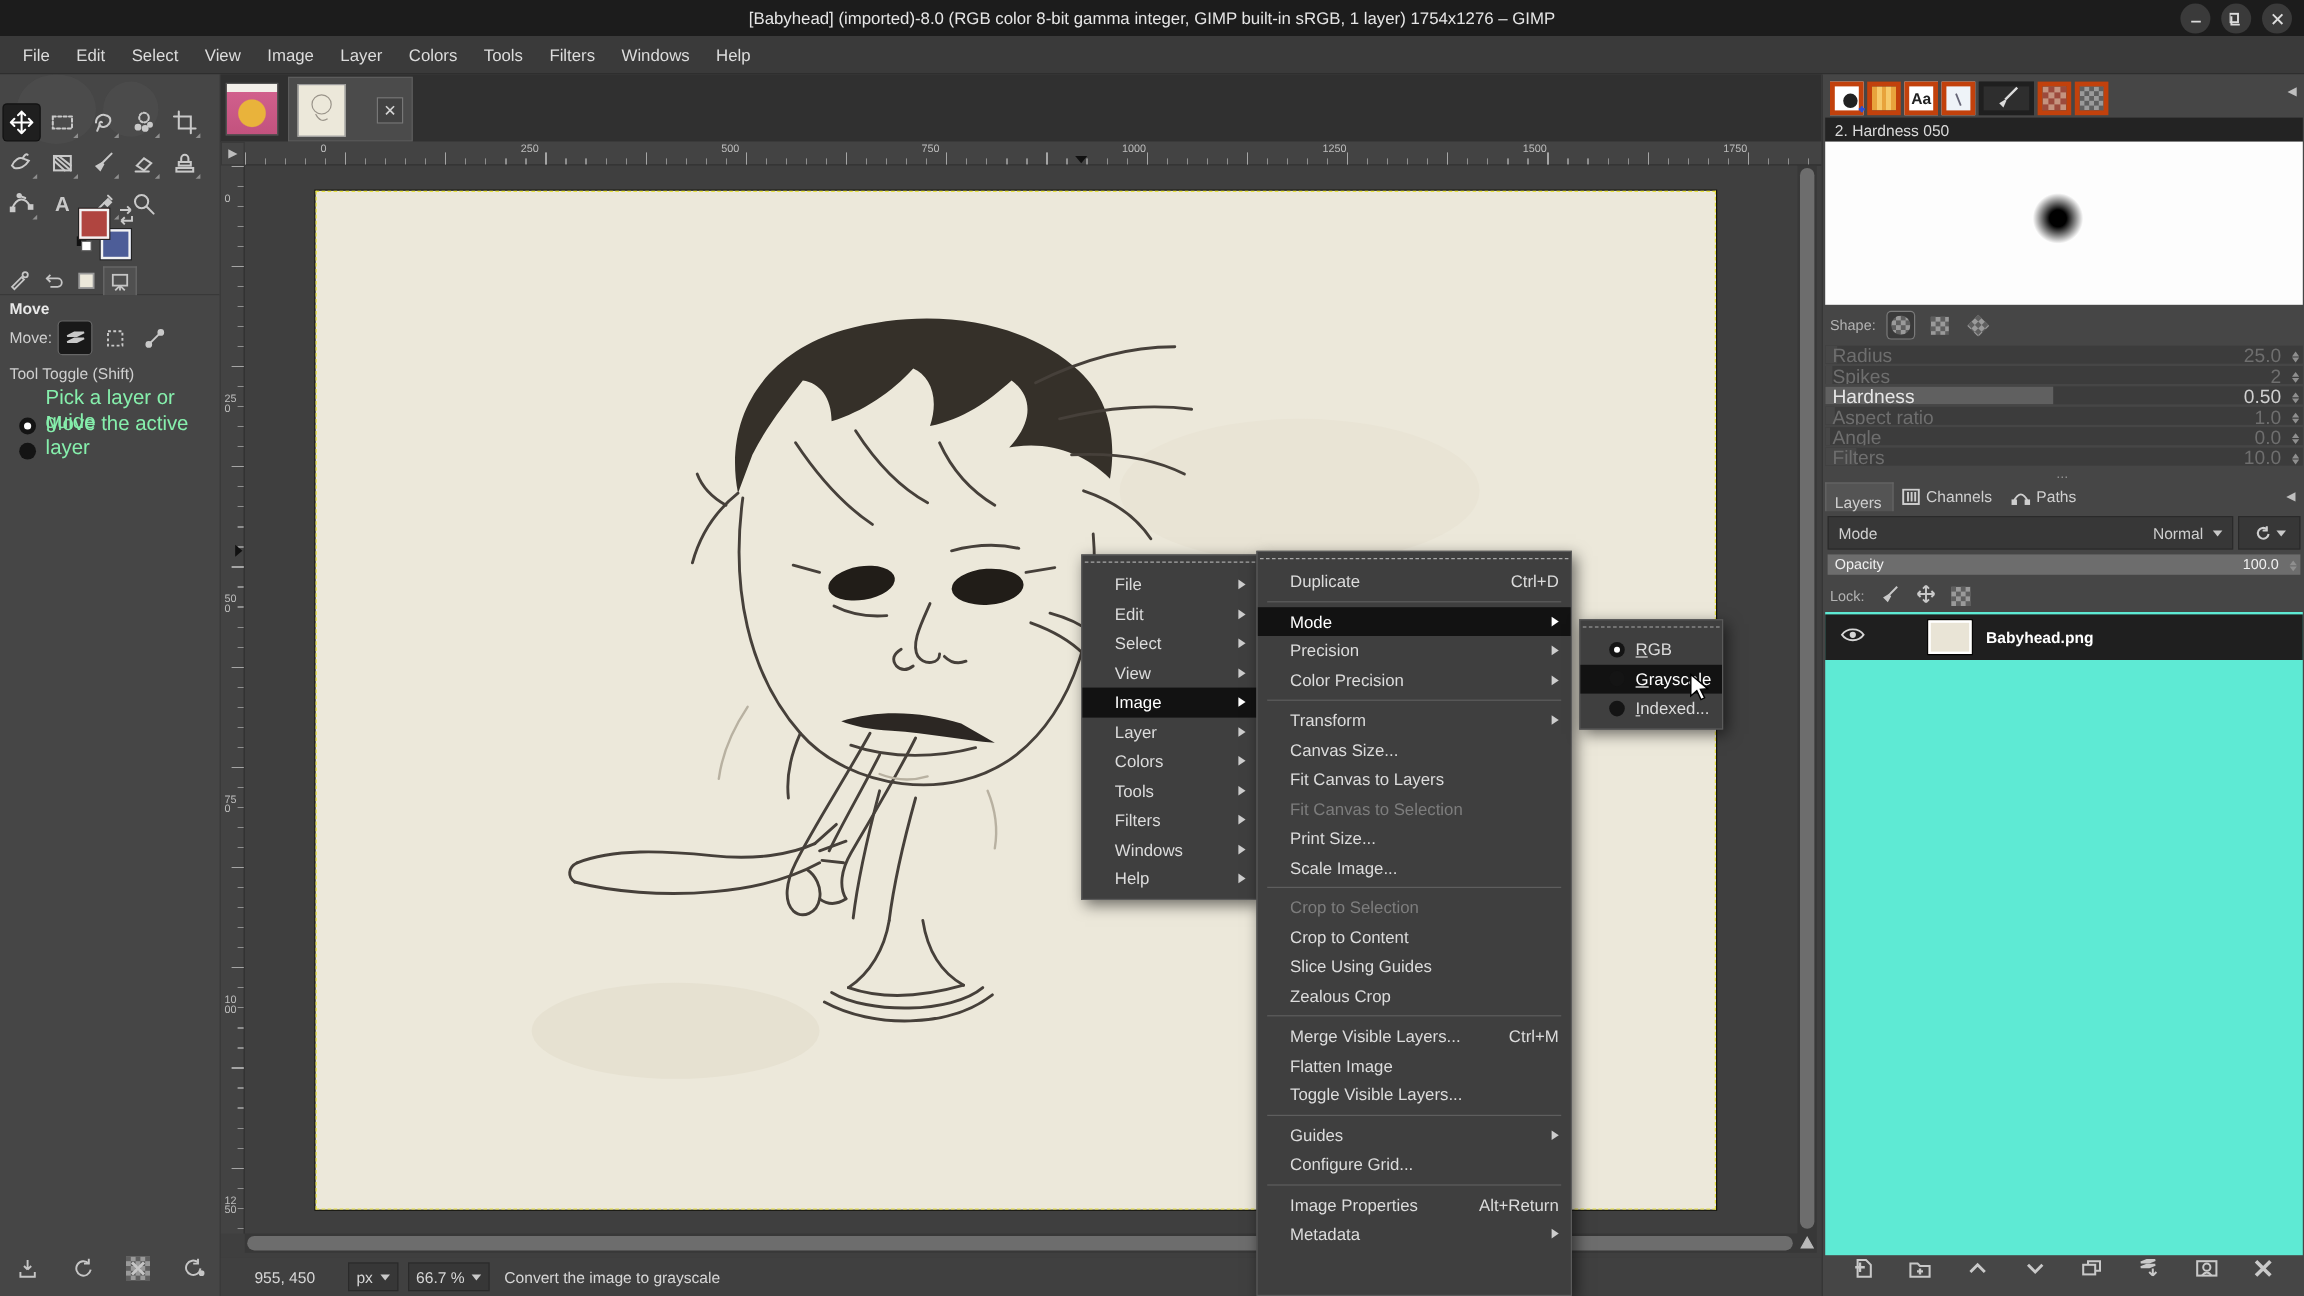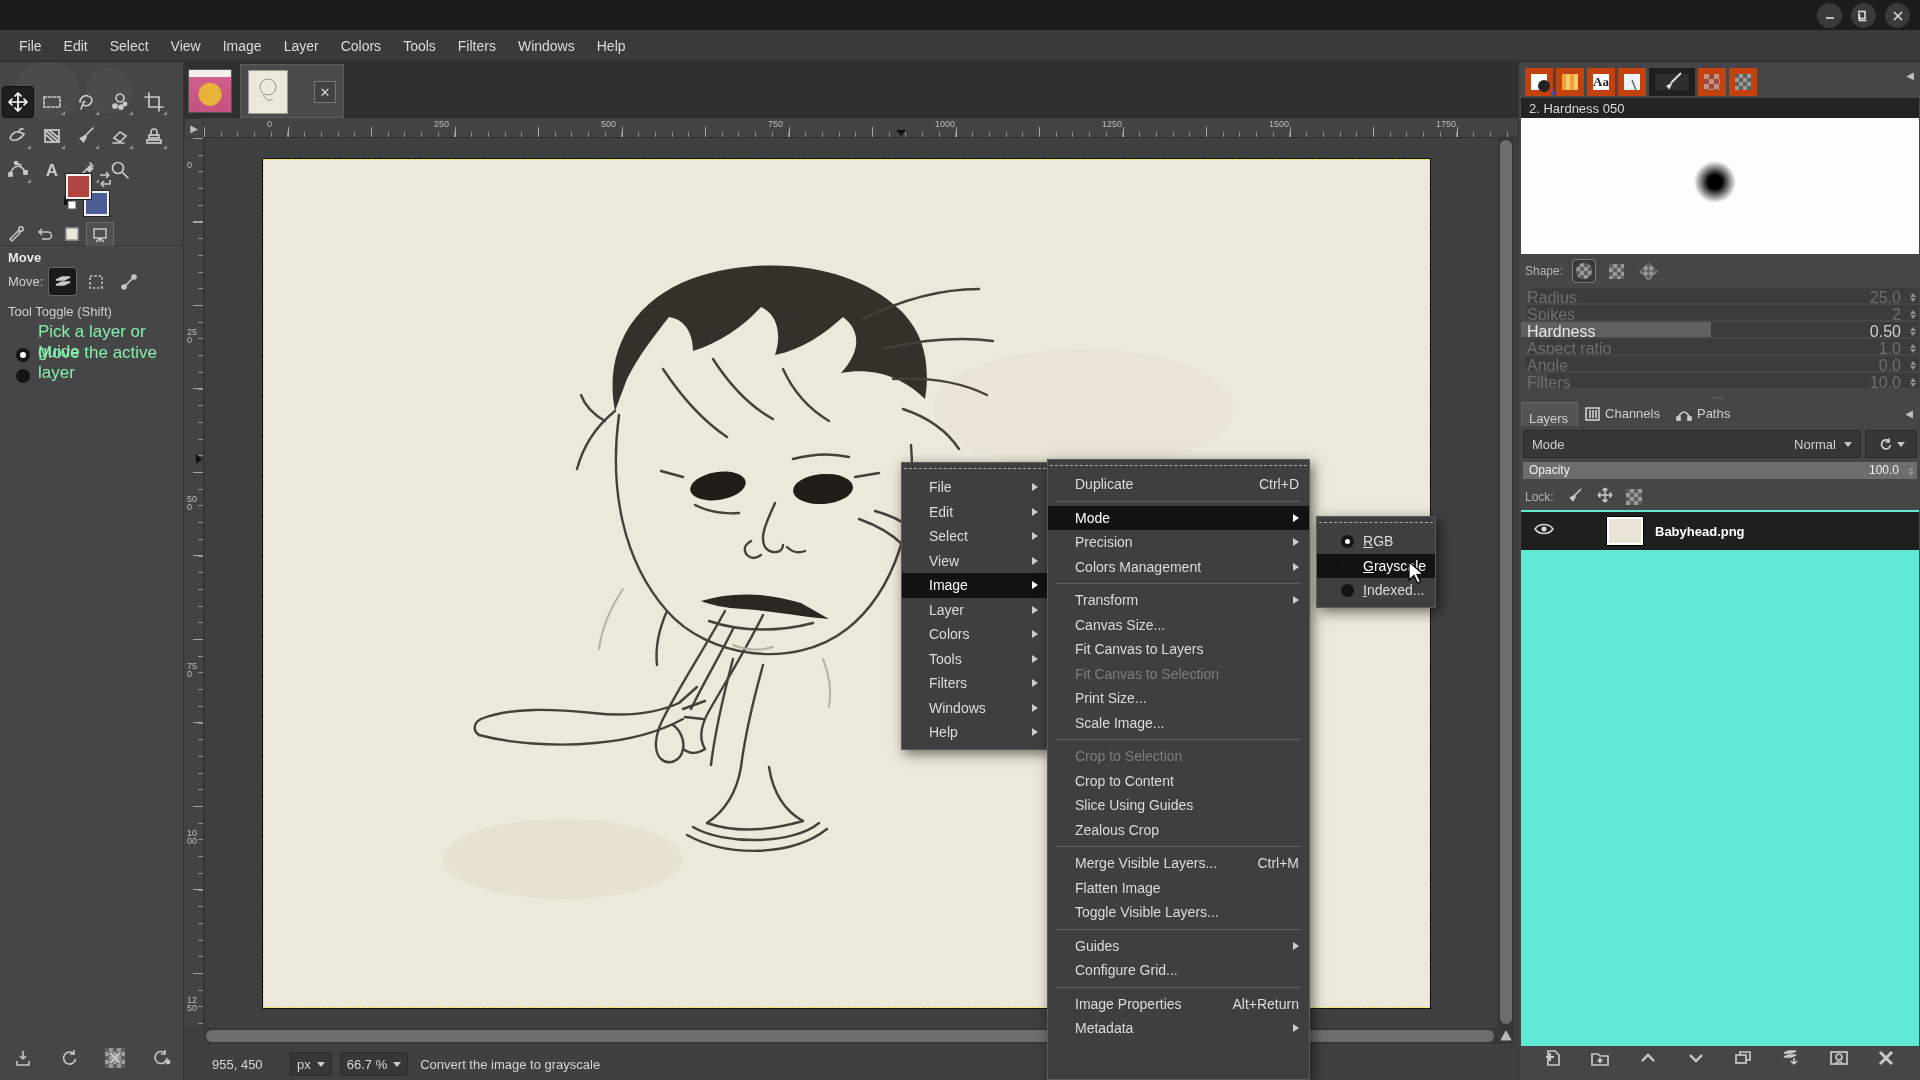--- a/index.html
+++ b/index.html
@@ -113,21 +113,21 @@
   #status-pos { margin-left:28px; width:70px; }
   .sel-box { display:flex; align-items:center; gap:6px; background:#373737; border:1px solid #2a2a2a;
     height:24px; padding:0 6px; margin-left:8px; }
   .tri-d { width:0; height:0; border:4px solid transparent; border-top:5px solid #c9c9c9; margin-top:4px; }
   #status-msg { margin-left:12px; }
 
   
   #dock { position:absolute; left:1518px; top:62px; width:402px; height:1018px; background:#464646; border-left:1px solid #333; }
   #dock-tabs { position:absolute; left:0; top:0; width:100%; height:34px; display:flex; align-items:flex-end;
     gap:3px; padding:0 0 0 6px; }
-  .dtab { width:28px; height:28px; border:6px solid #c2410c; position:relative;font-family:Liberation Serif, serif; }
+  .dtab { width:28px; height:28px; border:4px solid #c2410c; position:relative; }
   .dtab.sel { width:46px; background:#2e2e2e; border-color:#1f1f1f; display:flex; align-items:center; justify-content:center; }
   .panel-menu { position:absolute; right:6px; top:8px; color:#bfbfbf; font-size:10px; }
   #brushname { position:absolute; left:2px; top:36px; width:398px; height:20px; background:#232323;
     color:#dadada; font-size:13px; display:flex; align-items:center; padding-left:8px; }
   #brushview { position:absolute; left:2px; top:56px; width:398px; height:136px; background:#fdfdfd; }
   #brushview .dab { position:absolute; left:172px; top:42px; width:44px; height:44px;
     background:radial-gradient(circle, #000 0 7px, rgba(0,0,0,0) 21px); }
   #shape-row { position:absolute; left:6px; top:198px; display:flex; align-items:center; gap:10px;
     color:#b3b3b3; font-size:12px; }
   .shape-btn { width:22px; height:22px; display:flex; align-items:center; justify-content:center; }
@@ -193,20 +193,21 @@
   .mradio { width:13px; height:13px; border-radius:50%; background:#141414; margin-right:9px; position:relative; flex:none; }
   .mradio.on::after { content:''; position:absolute; left:4px; top:4px; width:5px; height:5px; border-radius:50%; background:#fff; }
   .ufirst::first-letter { text-decoration:underline; }
   #menu-mode .mitem { padding-left:24px; }
   #cursor { position:absolute; left:1408px; top:561px; z-index:70; }
 </style>
 </head>
 <body>
 
 <div id="titlebar">
+  <span>[Babyhead] (imported)-8.0 (RGB color 8-bit gamma integer, GIMP built-in sRGB, 1 layer) 1754x1276 – GIMP</span>
   <div id="winbtns">
     <div class="winbtn">
         <svg width="12" height="12">
           <path d="M2,8 h8"></path>
         </svg>
       </div>
     <div class="winbtn">
         <svg width="12" height="12">
           <rect x="3.5,1" y="1.5" width="7" height="7"></rect>
           <path d="M1.5,3.5 v7 h7"></path>
@@ -873,21 +874,21 @@
   <div class="msep"></div>
   <div class="mitem hl">
       <span>Mode</span>
       <span class="arrow"></span>
     </div>
   <div class="mitem">
       <span>Precision</span>
       <span class="arrow"></span>
     </div>
   <div class="mitem">
-      <span>Colors Management</span>
+      <span>Color Precision</span>
       <span class="arrow"></span>
     </div>
   <div class="msep"></div>
   <div class="mitem">
       <span>Transform</span>
       <span class="arrow"></span>
     </div>
   <div class="mitem">
       <span>Canvas Size...</span>
     </div>

